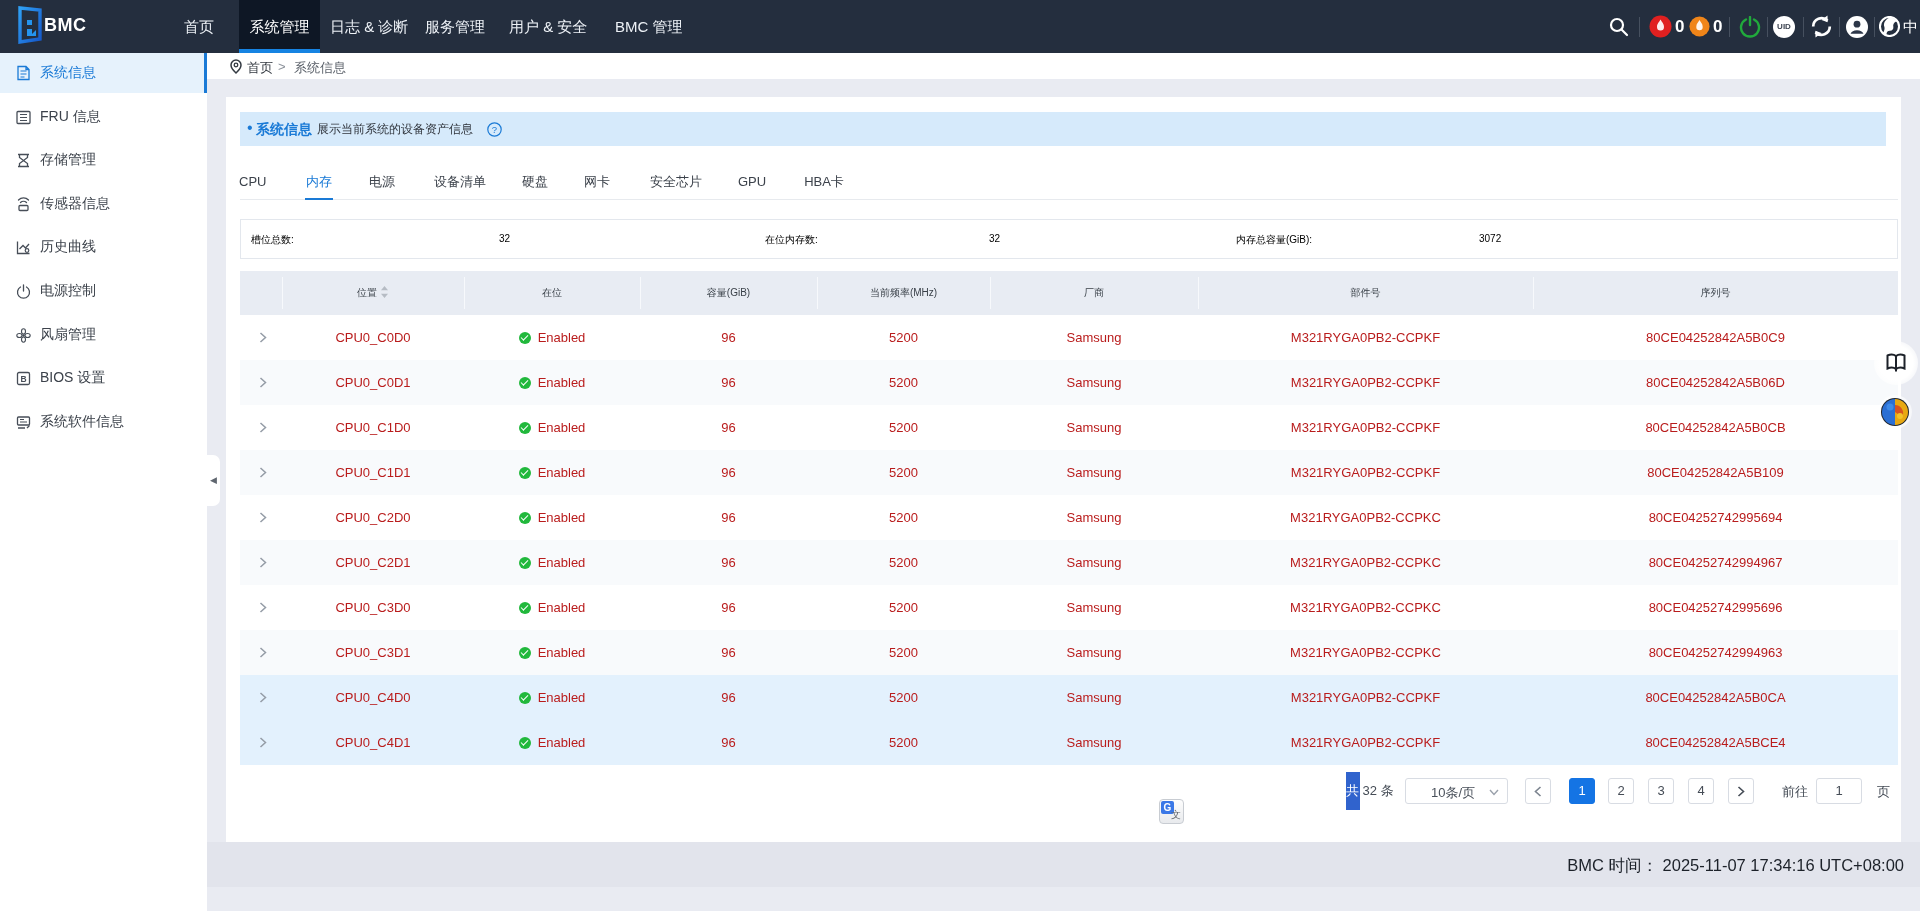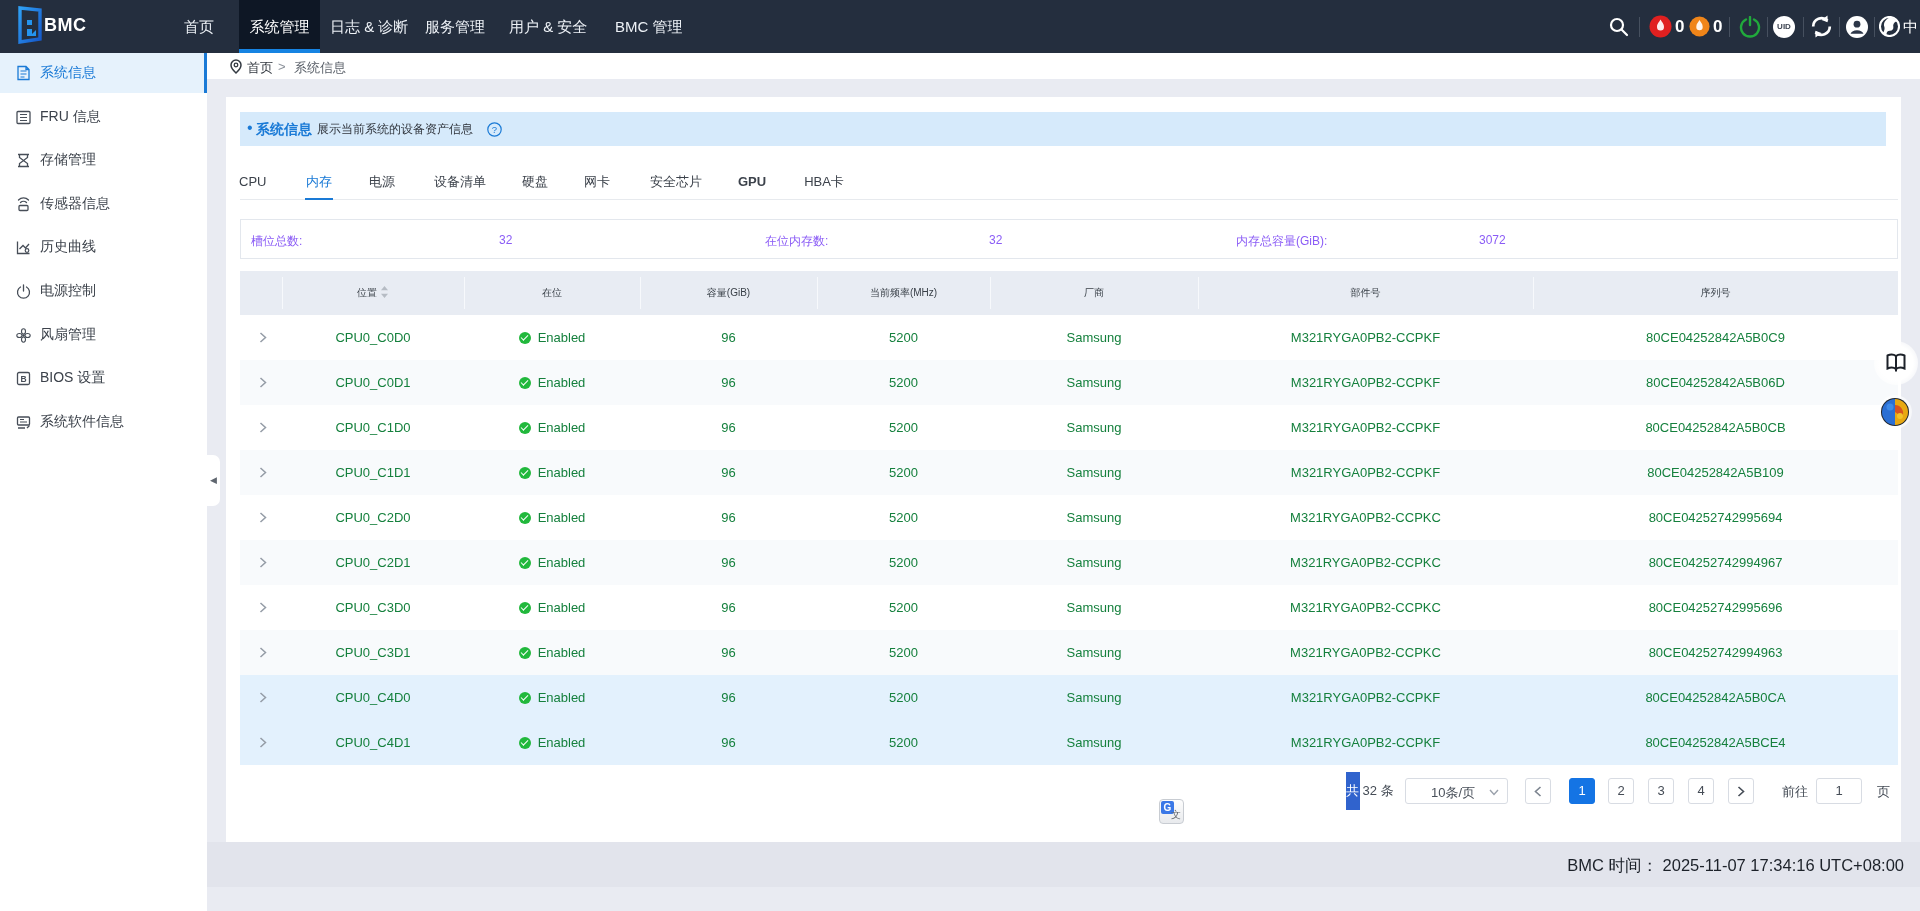--- a/index.html
+++ b/index.html
@@ -28,28 +28,28 @@
 
   
   .bread { position:absolute; left:207px; top:53px; width:1713px; height:26px; background:#fff; font-size:13px; color:#343a42; }
 
   
   .card { position:absolute; left:226px; top:97px; width:1675px; height:769px; background:#fff; }
   .infobar { position:absolute; left:14px; top:15px; width:1646px; height:34px; background:#d6eafb; font-size:14px; color:#30353d; line-height:34px; }
   .tab { position:absolute; top:0; height:35px; line-height:34px; font-size:13px; color:#3c424b; text-align:center; white-space:nowrap; }
   .tab.act { color:#1a7ad6; }
   .tab.act:after { content:""; position:absolute; left:50%; margin-left:-14px; bottom:0; width:28px; height:2px; background:#1a7ad6; }
-  .stats { position:absolute; left:14px; top:122px; width:1658px; height:40px; border:1px solid #e3e7ed; font-size:12px; color:#8b5cf6; }
+  .stats { position:absolute; left:14px; top:122px; width:1658px; height:40px; border:1px solid #e3e7ed; font-size:10px; color:#000000; }
   .stats b { font-weight:normal; position:absolute; top:13px; }
 
   
   .thead { position:absolute; left:14px; top:174px; width:1658px; height:44px; background:#e8ecf3; font-size:10px; color:#394048; }
   .thead .hc { position:absolute; top:0; height:44px; line-height:44px; text-align:center; }
   .hsep { position:absolute; top:6px; width:1px; height:32px; background:#f7f9fc; }
-  .trow { position:absolute; left:14px; width:1658px; height:45px; font-size:13px; color:#15803d; }
+  .trow { position:absolute; left:14px; width:1658px; height:45px; font-size:13px; color:#b91c1c; }
   .trow .tc { position:absolute; top:0; height:45px; line-height:45px; text-align:center; }
   .chev { position:absolute; left:16px; top:16px; width:13px; height:13px; }
   .okb { display:inline-block; width:12px; height:12px; border-radius:50%; background:#21b83c; position:relative; vertical-align:-2px; margin-right:7px; }
   .okb:after { content:""; position:absolute; left:2.8px; top:3.2px; width:5.5px; height:2.8px; border-left:1.7px solid #fff; border-bottom:1.7px solid #fff; transform:rotate(-45deg); }
 
   
   .pager { position:absolute; left:0; top:681px; width:1675px; height:26px; font-size:13px; color:#454c56; }
   .pbox { position:absolute; top:0; width:26px; height:26px; border:1px solid #d8dce3; border-radius:3px; background:#fff; text-align:center; line-height:24px; }
   .pbox.on { background:#1474e4; border-color:#1474e4; color:#fff; }
 
@@ -218,21 +218,21 @@
   </div>
 
   <div class="abs" style="left:14px;top:68px;width:1658px;height:35px;border-bottom:1px solid #e7eaee;"></div>
   <div class="tab" style="left:13px;top:68px;width:26px;">CPU</div>
   <div class="tab act" style="left:79px;top:68px;width:28px;">内存</div>
   <div class="tab" style="left:142px;top:68px;width:28px;">电源</div>
   <div class="tab" style="left:206px;top:68px;width:56px;">设备清单</div>
   <div class="tab" style="left:295px;top:68px;width:28px;">硬盘</div>
   <div class="tab" style="left:357px;top:68px;width:28px;">网卡</div>
   <div class="tab" style="left:422px;top:68px;width:56px;">安全芯片</div>
-  <div class="tab" style="left:511px;top:68px;width:30px;font-weight:bold;">GPU</div>
+  <div class="tab" style="left:511px;top:68px;width:30px;">GPU</div>
   <div class="tab" style="left:576px;top:68px;width:44px;">HBA卡</div>
 
   <div class="stats">
     <b style="left:10px;">槽位总数:</b>
       <b style="left:258px;">32</b>
     <b style="left:524px;">在位内存数:</b>
       <b style="left:748px;">32</b>
     <b style="left:995px;">内存总容量(GiB):</b>
       <b style="left:1238px;">3072</b>
   </div>

